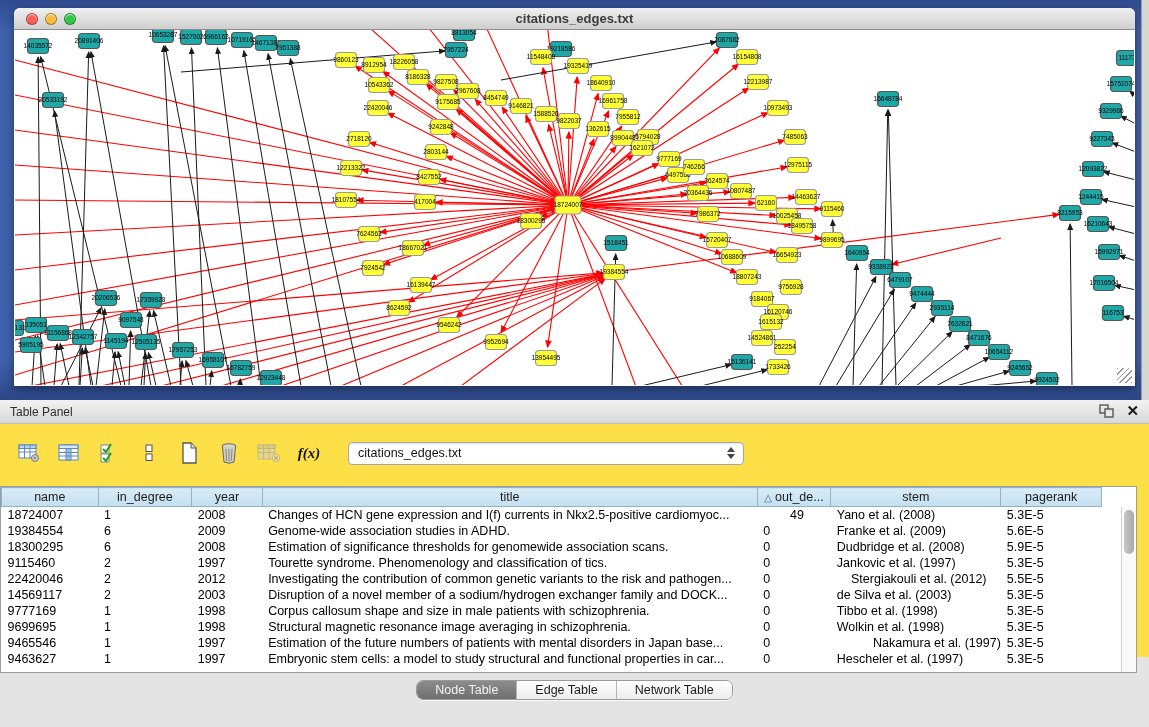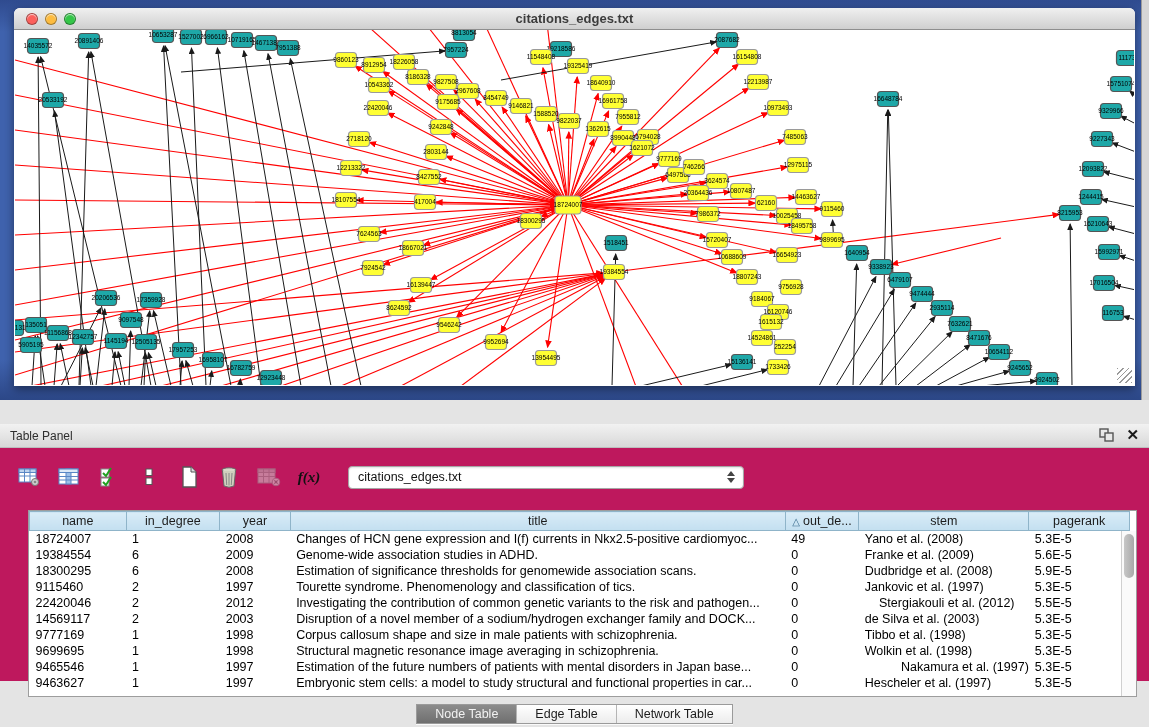--- a/index.html
+++ b/index.html
@@ -22,57 +22,57 @@
   .lights { position:absolute; left:12px; top:5px; display:flex; gap:7px; }
   .light { width:12px; height:12px; border-radius:50%; border:1px solid rgba(0,0,0,.35);
     box-shadow:inset 0 1px 1px rgba(255,255,255,.7); }
   .light.close{ background:#fc605c; } .light.min{ background:#fdbc40; } .light.zoom{ background:#34c648; }
   .canvas { position:relative; width:1119px; height:355px; margin:0 1px; background:#fff; overflow:hidden; }
   .canvas svg { display:block; }
   .resize-handle { position:absolute; right:2px; bottom:2px; width:15px; height:15px;
     background:repeating-linear-gradient(135deg,#9a9a9a 0 1px, transparent 1px 4px); }
 
   
-  .table-panel { position:relative; width:1149px; height:257px; background:#be185d;margin-top:24px; }
+  .table-panel { position:relative; width:1149px; height:257px; background:#fde047; }
   .panel-header { height:24px; background:linear-gradient(180deg,#f2f2f2,#d8d8d8);
     border-bottom:1px solid #bdbdbd; position:relative; }
   .panel-header .ph-title { position:absolute; left:10px; top:5px; font-size:12px; color:#2e2e2e; }
   .panel-header .ph-icons { position:absolute; right:10px; top:3px; display:flex; gap:12px; align-items:center; }
   .float-icon svg { display:block; }
   .close-icon { font-size:15px; font-weight:bold; color:#1a1a1a; line-height:16px; cursor:default; }
 
   .toolbar { height:58px; display:flex; align-items:center; padding-left:16px; gap:14px; }
   .tool-btn { width:26px; height:26px; display:flex; align-items:center; justify-content:center; }
   .tool-btn svg { display:block; }
   .fx { font-family:"Liberation Serif", serif; font-style:italic; font-weight:bold; font-size:15px; color:#111; }
   .combo { width:396px; height:23px; margin-left:12px; background:#fff;
     border:1px solid #a6a6a6; border-radius:4px; position:relative;
     font-size:12.5px; color:#111; line-height:21px; padding-left:9px;
     box-shadow:inset 0 1px 2px rgba(0,0,0,.12); }
   .combo .arrows { position:absolute; right:7px; top:4px; width:9px; }
   .combo .arrows div { width:0; height:0; border-left:4px solid transparent; border-right:4px solid transparent; }
   .combo .up { border-bottom:5px solid #444; margin-bottom:2px; }
   .combo .down { border-top:5px solid #444; }
 
-  .table-wrap { position:absolute; left:28px; right:12px; top:86px; height:187px;
+  .table-wrap { position:absolute; left:0; right:12px; top:86px; height:187px;
     background:#fff; border:1px solid #9d9d9d; overflow:hidden; }
   table.data { border-collapse:collapse; table-layout:fixed; width:1101px; font-size:12.5px; }
   table.data th { height:19px; background:linear-gradient(180deg,#d9ecf7,#c3dff0);
     border:1px solid #8fb4c9; font-weight:normal; color:#1c1c1c; text-align:center;
     overflow:hidden; white-space:nowrap; }
   table.data td { height:16px; padding:0 0 0 6px; border:none; color:#000;
     overflow:hidden; white-space:nowrap; text-overflow:ellipsis; }
   .sort-tri { color:#3c6e8f; font-size:10px; margin-right:3px; }
   .vscroll { position:absolute; right:0; top:20px; bottom:0; width:15px;
     background:#fafafa; border-left:1px solid #d0d0d0; }
   .vthumb { position:absolute; left:2px; top:3px; width:10px; height:44px;
     background:linear-gradient(90deg,#c7c7c7,#a9a9a9); border-radius:6px; }
 
   .tabs-row { position:absolute; left:0; right:0; top:280px; height:22px; display:flex; justify-content:center; }
-  .segmented { display:flex; height:20px; border:1px solid #9a9a9a; border-radius:0;
+  .segmented { display:flex; height:20px; border:1px solid #9a9a9a; border-radius:7px;
     overflow:hidden; background:#fdfdfd; box-shadow:0 1px 0 rgba(255,255,255,.8); }
   .seg { padding:0 18px; font-size:12.5px; line-height:19px; color:#1c1c1c; background:linear-gradient(180deg,#ffffff,#ececec); }
   .seg + .seg { border-left:1px solid #b5b5b5; }
   .seg.active { background:linear-gradient(180deg,#8c8c8c,#6f6f6f); color:#f2f2f2; }
 
   .statusbar { position:absolute; left:0; bottom:0; width:1149px; height:27px;
     background:linear-gradient(180deg,#ececec,#d4d4d4); border-top:1px solid #aaa; }
   .mem { position:absolute; right:44px; top:7px; font-size:11.5px; color:#222; }
   .led { position:absolute; right:22px; top:6px; width:14px; height:14px; border-radius:50%;
     background:radial-gradient(circle at 35% 30%, #7de07d, #2fae2f); border:1px solid #5a5a5a; }
@@ -835,21 +835,21 @@
             <th style="width: 169px;">stem</th>
             <th style="width: 100px;">pagerank</th>
           </tr>
         </thead>
       <tbody id="tbody">
           <tr>
             <td style="width: 96px;">18724007</td>
             <td style="width: 93px;">1</td>
             <td style="width: 70px;">2008</td>
             <td style="width: 492px;">Changes of HCN gene expression and I(f) currents in Nkx2.5-positive cardiomyoc...</td>
-            <td style="width: 73px;">49</td>
+            <td style="width: 73px; text-align: center;">49</td>
             <td style="width: 169px;">Yano et al. (2008)</td>
             <td style="width: 100px;">5.3E-5</td>
           </tr>
           <tr>
             <td style="width: 96px;">19384554</td>
             <td style="width: 93px;">6</td>
             <td style="width: 70px;">2009</td>
             <td style="width: 492px;">Genome-wide association studies in ADHD.</td>
             <td style="width: 73px;">0</td>
             <td style="width: 169px;">Franke et al. (2009)</td>

